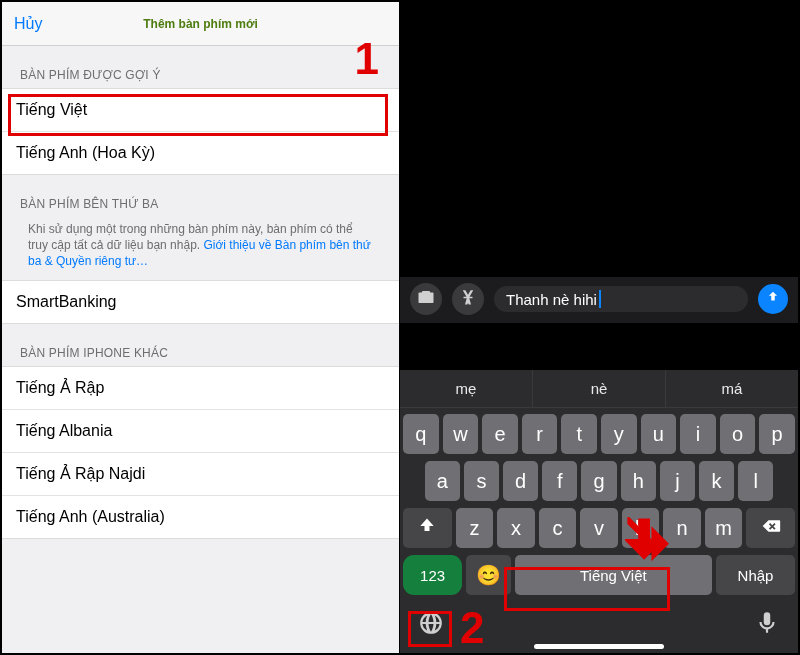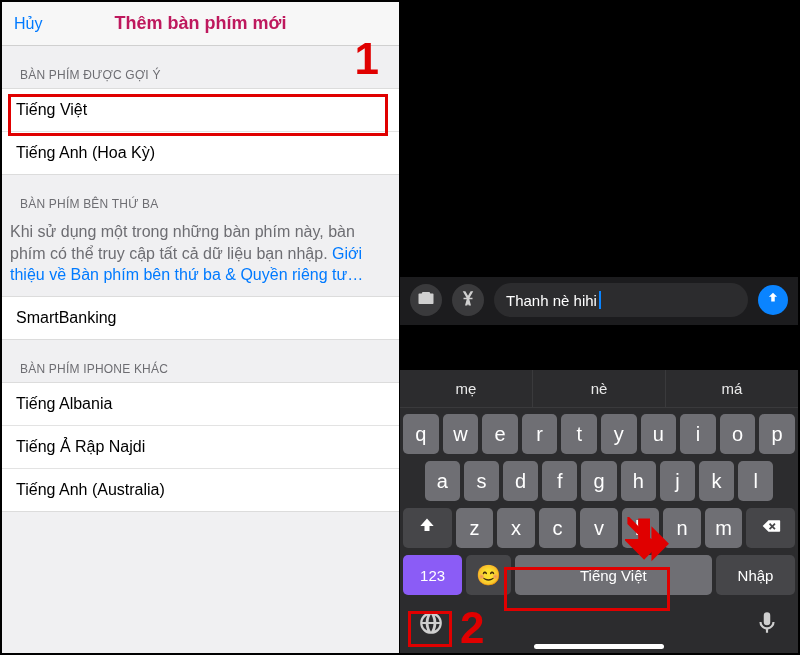--- a/index.html
+++ b/index.html
@@ -5,48 +5,48 @@
   * { margin: 0; padding: 0; box-sizing: border-box; font-family: -apple-system, "Helvetica Neue", Arial, sans-serif; }
   body { width: 800px; height: 655px; border: 2px solid #000; background: #fff; }
   .stage { display: flex; width: 100%; height: 100%; position: relative; }
   .left, .right { width: 50%; height: 100%; position: relative; overflow: hidden; }
   .left { background: #f0f0f2; border-right: 1px solid #000; }
   .right { background: #000; }
 
   
   .nav { height: 44px; display: flex; align-items: center; justify-content: center; position: relative; background: #f7f7f7; border-bottom: .5px solid #d0d0d0; }
   .nav .cancel { position: absolute; left: 12px; color: #007aff; font-size: 16px; }
-  .nav .title { font-size: 18px; font-weight: 600; color: #be185d; }
+  .nav .title { font-size: 12px; font-weight: 600; color: #4d7c0f; }
   .section-h { padding: 22px 18px 6px; font-size: 12px; color: #6d6d72; letter-spacing: .2px; text-transform: uppercase; }
-  .section-desc { padding: 4px 8px 10px; font-size: 16px; color: #6d6d72; line-height: 1.35; }
+  .section-desc { padding: 4px 26px 10px; font-size: 12px; color: #6d6d72; line-height: 1.35; }
   .section-desc a { color: #007aff; text-decoration: none; }
   .list { background: #fff; border-top: .5px solid #dcdcdc; border-bottom: .5px solid #dcdcdc; }
   .row { padding: 12px 14px; font-size: 16px; color: #000; border-bottom: .5px solid #e3e3e3; }
   .row:last-child { border-bottom: none; }
 
   
   .inputbar { position: absolute; left: 0; right: 0; top: 275px; display: flex; align-items: center; gap: 10px; padding: 6px 10px 8px; background: #1c1c1e; }
   .circle-btn { width: 32px; height: 32px; border-radius: 16px; background: #3a3a3c; display: flex; align-items: center; justify-content: center; }
   .circle-btn svg { width: 18px; height: 18px; fill: #d0d0d0; }
-  .text-pill { flex: 1; height: 34px; border-radius: 17px; background: #2c2c2e; display: flex; align-items: center; padding: 0 12px; color: #fff; font-size: 15px; }
+  .text-pill { flex: 1; height: 26px; border-radius: 17px; background: #2c2c2e; display: flex; align-items: center; padding: 0 12px; color: #fff; font-size: 15px; }
   .text-pill .caret { width: 2px; height: 18px; background: #0a84ff; margin-left: 2px; }
   .send-btn { width: 30px; height: 30px; border-radius: 15px; background: #0a84ff; display: flex; align-items: center; justify-content: center; }
   .send-btn svg { width: 14px; height: 14px; fill: #fff; }
 
   .kb { position: absolute; left: 0; right: 0; bottom: 0; background: #2c2c2e; }
   .suggest { display: flex; border-bottom: .5px solid #3a3a3c; }
   .suggest span { flex: 1; text-align: center; padding: 10px 0; color: #e9e9e9; font-size: 15px; border-right: .5px solid #3a3a3c; }
   .suggest span:last-child { border-right: none; }
   .keys { padding: 6px 3px 4px; }
   .krow { display: flex; justify-content: center; gap: 4px; margin-bottom: 7px; }
   .key { flex: 1; height: 40px; border-radius: 5px; background: #6f6f74; color: #fff; display: flex; align-items: center; justify-content: center; font-size: 20px; }
   .spacer { flex: .5; }
   .key.shift, .key.del { flex: 1.3; background: #464649; }
   .key.shift svg, .key.del svg { width: 20px; height: 20px; fill: #fff; }
-  .key.num { flex: 1.2; background: #8b5cf6; font-size: 15px; }
+  .key.num { flex: 1.2; background: #15803d; font-size: 15px; border-radius: 11px; }
   .key.emoji { flex: .9; background: #464649; font-size: 20px; }
   .key.space { flex: 4; background: #6f6f74; font-size: 15px; }
   .key.enter { flex: 1.6; background: #464649; font-size: 15px; }
   .bottombar { display: flex; align-items: center; justify-content: space-between; padding: 4px 18px 2px; }
   .bottombar svg { width: 26px; height: 26px; fill: #cfcfcf; }
   .home-ind { width: 130px; height: 5px; border-radius: 3px; background: #fff; margin: 2px auto 4px; }
 
   
   .ann-box { position: absolute; border: 3px solid #e00000; }
   .ann-num { position: absolute; color: #e00000; font-size: 44px; font-weight: 800; }
@@ -74,20 +74,21 @@
     <div class="section-desc">
       <span>Khi sử dụng một trong những bàn phím này, bàn phím có thể truy cập tất cả dữ liệu bạn nhập. </span>
       <a>Giới thiệu về Bàn phím bên thứ ba &amp; Quyền riêng tư…</a>
     </div>
     <div class="list">
       <div class="row">SmartBanking</div>
     </div>
 
     <div class="section-h">BÀN PHÍM IPHONE KHÁC</div>
     <div class="list">
+      <div class="row">Tiếng Ả Rập</div>
       <div class="row">Tiếng Albania</div>
       <div class="row">Tiếng Ả Rập Najdi</div>
       <div class="row">Tiếng Anh (Australia)</div>
     </div>
 
     <div class="ann-box" style="left:6px; top:92px; width:380px; height:42px;"></div>
     <div class="ann-num" style="right:20px; top:32px;">1</div>
   </div>
 
   <div class="right">

